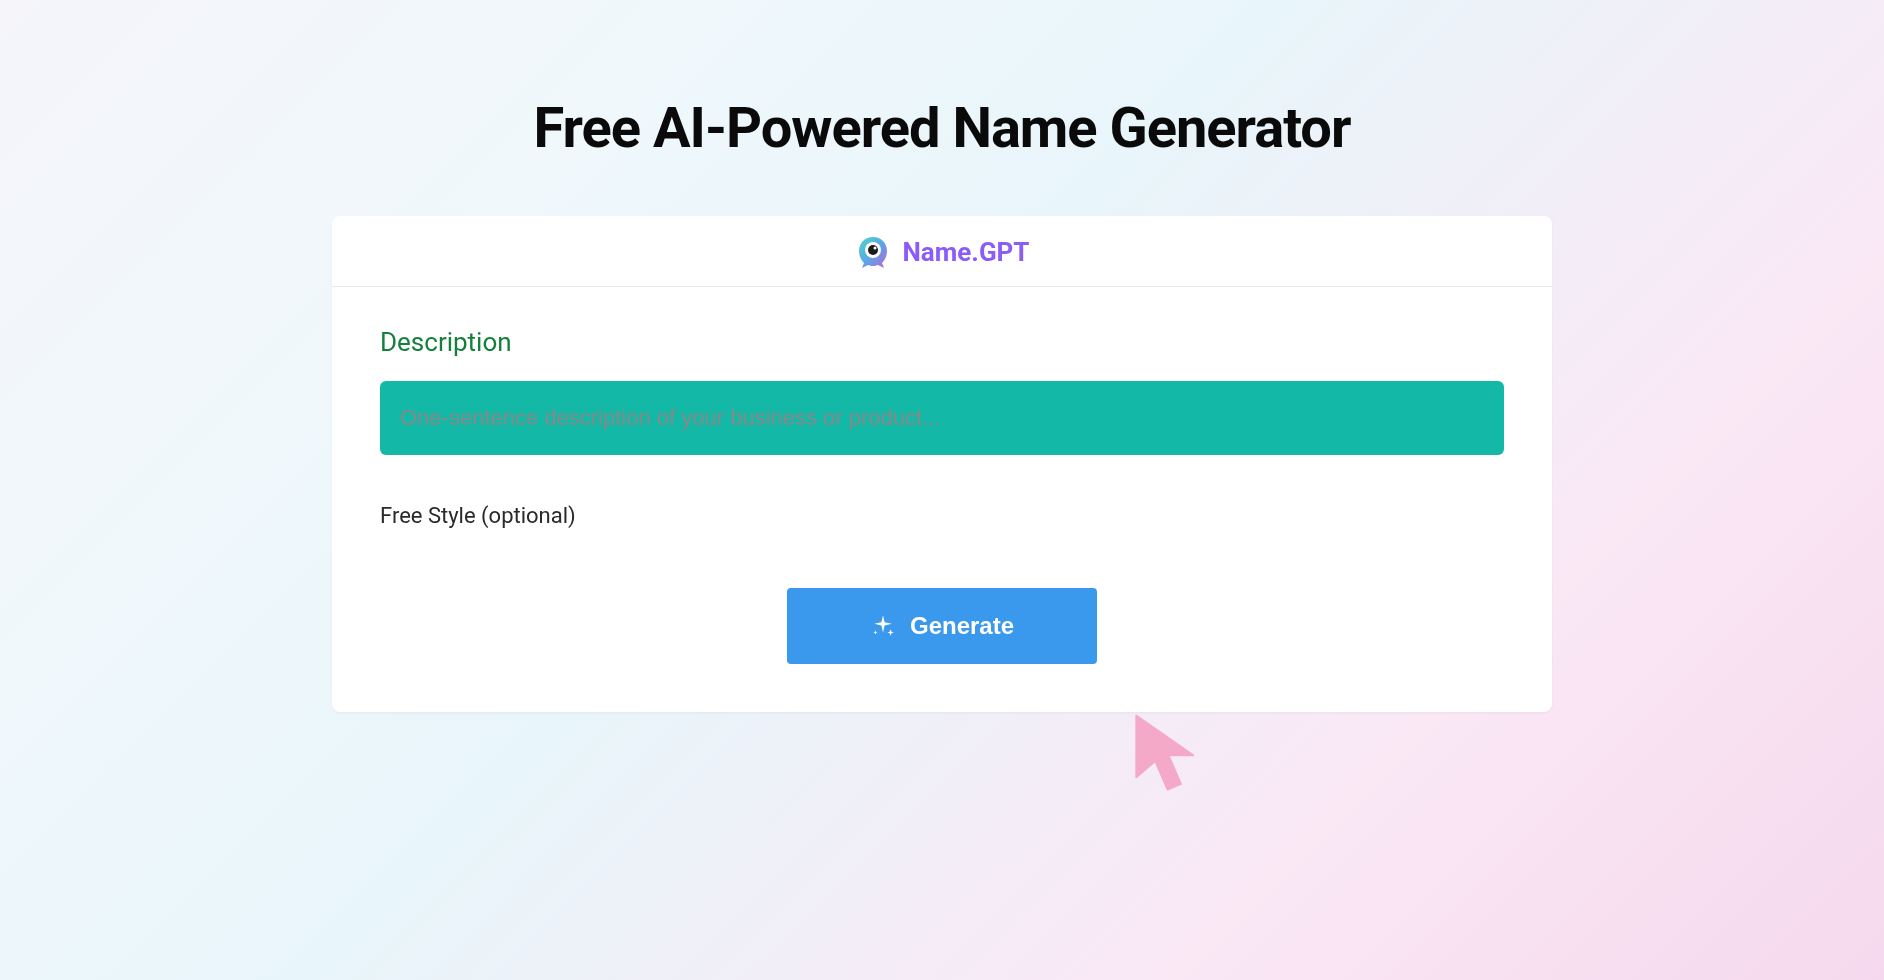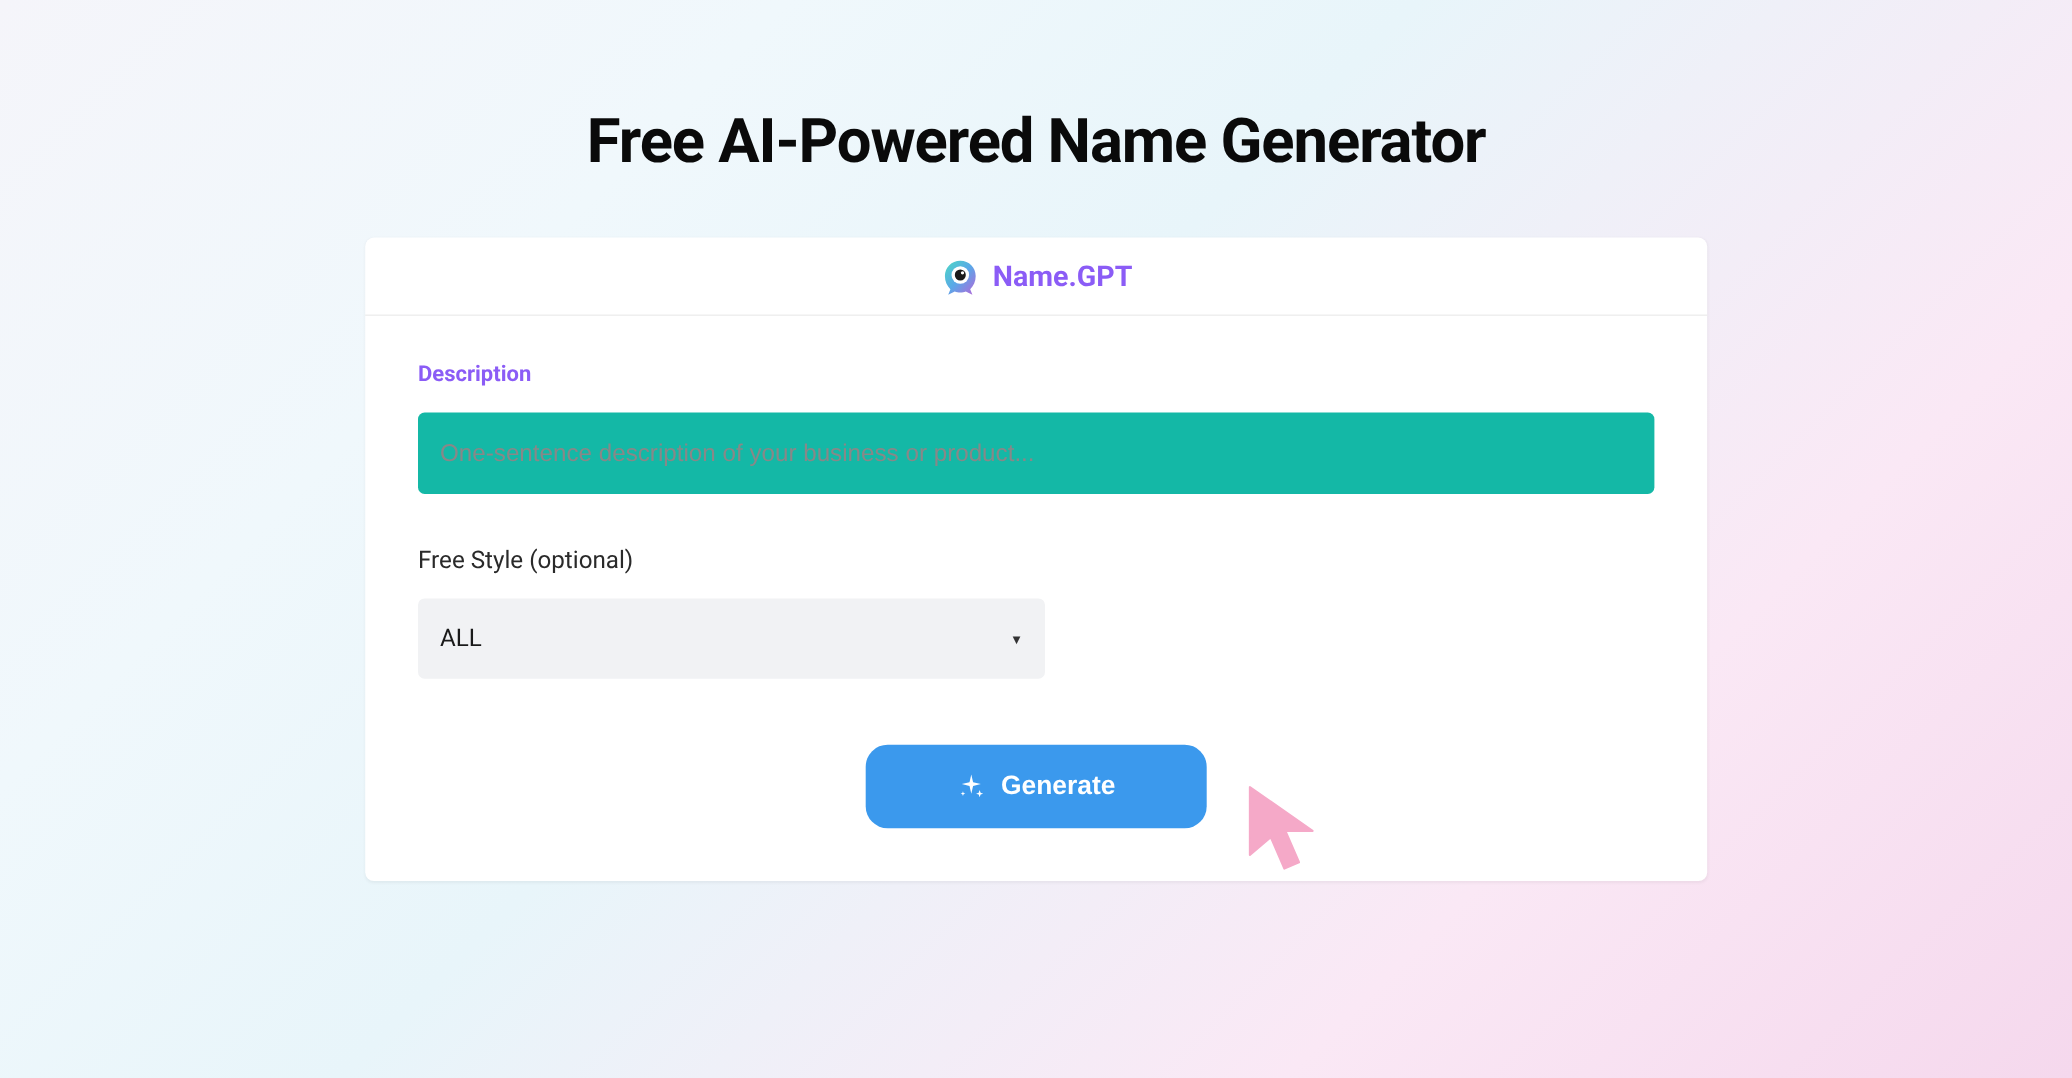--- a/index.html
+++ b/index.html
@@ -60,23 +60,23 @@
       font-size: 26px;
       font-weight: 700;
       color: #8b5cf6;
     }
     
     .card-body {
       padding: 40px 48px 48px 48px;
     }
     
     .field-label {
-      font-size: 20px;
-      font-weight: 700;
-      color: #8b5cf6;
+      font-size: 26px;
+      font-weight: 400;
+      color: #15803d;
       margin-bottom: 24px;
     }
     
     .field-label-secondary {
       font-size: 22px;
       font-weight: 400;
       color: #2a2a2a;
       margin-bottom: 22px;
       margin-top: 48px;
     }
@@ -117,21 +117,21 @@
     
     .generate-button {
       margin: 60px auto 0 auto;
       display: flex;
       align-items: center;
       justify-content: center;
       gap: 14px;
       background: #3b99ed;
       color: #ffffff;
       border: none;
-      border-radius: 20px;
+      border-radius: 4px;
       padding: 24px 50px;
       font-size: 24px;
       font-weight: 700;
       cursor: pointer;
       width: 310px;
     }
     
     .sparkle-icon {
       width: 26px;
       height: 26px;
@@ -169,24 +169,20 @@
       </svg>
     </div>
     <span class="brand-name">Name.GPT</span>
   </div>
 
   <div class="card-body">
     <div class="field-label">Description</div>
     <input type="text" class="text-input" placeholder="One-sentence description of your business or product..." style="">
     
     <div class="field-label-secondary">Free Style (optional)</div>
-    <div class="dropdown">
-      <span>ALL</span>
-      <span class="dropdown-caret">▼</span>
-    </div>
     
     <button class="generate-button">
       <svg class="sparkle-icon" viewBox="0 0 24 24" fill="white">
         <path d="M12 2 L13.5 8.5 L20 10 L13.5 11.5 L12 18 L10.5 11.5 L4 10 L10.5 8.5 Z"></path>
         <path d="M19 15 L19.8 17.2 L22 18 L19.8 18.8 L19 21 L18.2 18.8 L16 18 L18.2 17.2 Z"></path>
         <path d="M5 16 L5.5 17.5 L7 18 L5.5 18.5 L5 20 L4.5 18.5 L3 18 L4.5 17.5 Z"></path>
       </svg>
       <span>Generate</span>
     </button>
   </div>

